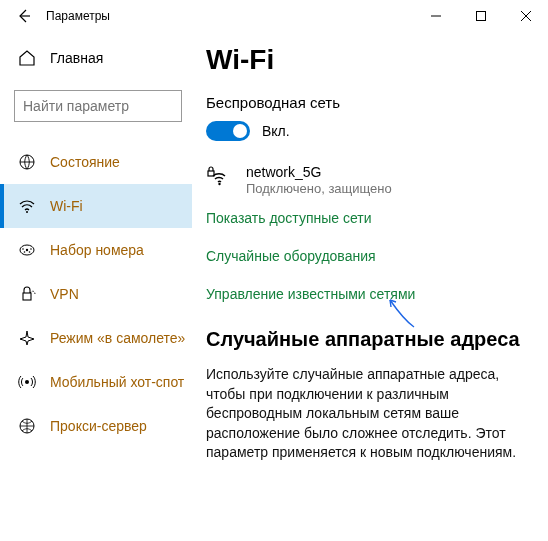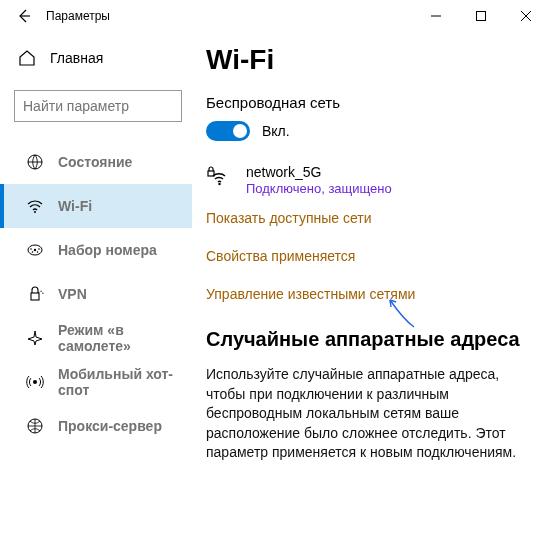--- a/index.html
+++ b/index.html
@@ -94,25 +94,24 @@
     margin-bottom: 14px;
   }
   .nav {
     display: flex;
     flex-direction: column;
   }
   .nav-item {
     display: flex;
     align-items: center;
     height: 44px;
-    padding-left: 26px;
+    padding-left: 18px;
     gap: 14px;
-    color: #737373;
+    color: #a16207;
     position: relative;
-    font-weight: bold;
   }
   .nav-item.selected {
     background: #d4eaf7;
   }
   .nav-item.selected::before {
     content: "";
     position: absolute;
     left: 0; top: 0; bottom: 0;
     width: 4px;
     background: #0078d4;
@@ -159,23 +158,23 @@
     border-radius: 50%;
     background: #fff;
   }
   .network-row {
     display: flex;
     align-items: flex-start;
     gap: 14px;
     margin-bottom: 12px;
   }
   .network-info { line-height: 1.3; }
-  .network-status { color: #6d28d9; font-size: 13px; }
+  .network-status { color: #737373; font-size: 13px; }
   .link {
-    color: #a16207;
+    color: #15803d;
     font-size: 14px;
     margin: 6px 0;
     display: block;
   }
   .section-title {
     font-size: 20px;
     font-weight: 600;
     margin-top: 26px;
     margin-bottom: 14px;
   }
@@ -340,21 +339,21 @@
           </svg>
         </span>
         <div class="network-info">
           <div>network_5G</div>
           <div class="network-status">Подключено, защищено</div>
         </div>
       </div>
 
       <a class="link">Показать доступные сети</a>
       <div style="height:10px"></div>
-      <a class="link">Свойства применяется</a>
+      <a class="link">Случайные оборудования</a>
       <div style="height:10px"></div>
       <a class="link">Управление известными сетями</a>
 
       <div class="section-title">Случайные аппаратные адреса</div>
       <div class="body-text">Используйте случайные аппаратные адреса, чтобы при подключении к различным беспроводным локальным сетям ваше расположение было сложнее отследить. Этот параметр применяется к новым подключениям.</div>
 
       <svg class="arrow-annotation" width="40" height="40" viewBox="0 0 40 40">
         <path d="M30 35 Q 20 28 6 8" stroke="#1e66e5" fill="none" stroke-width="1.4"></path>
         <path d="M6 8 l6 2 M6 8 l1 7" stroke="#1e66e5" stroke-width="1.4" fill="none"></path>
       </svg>

